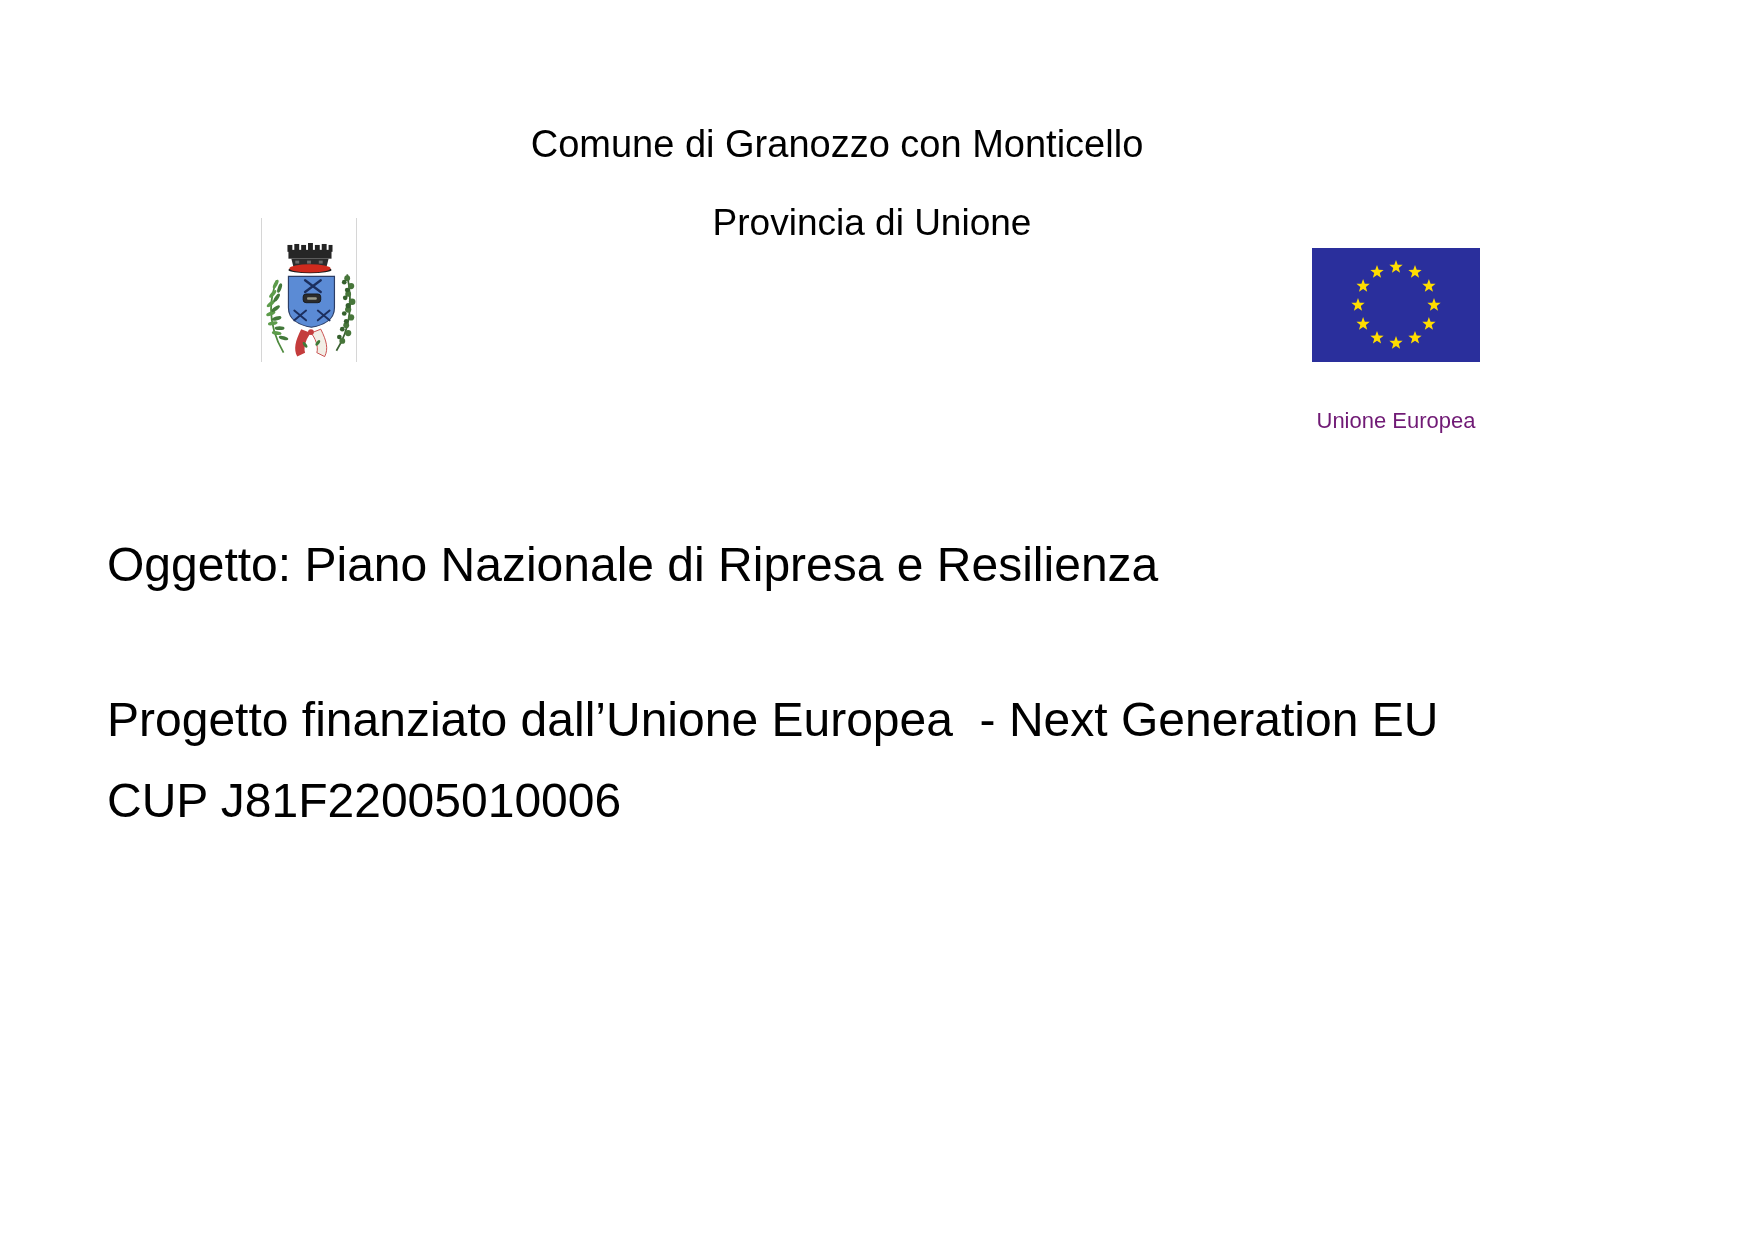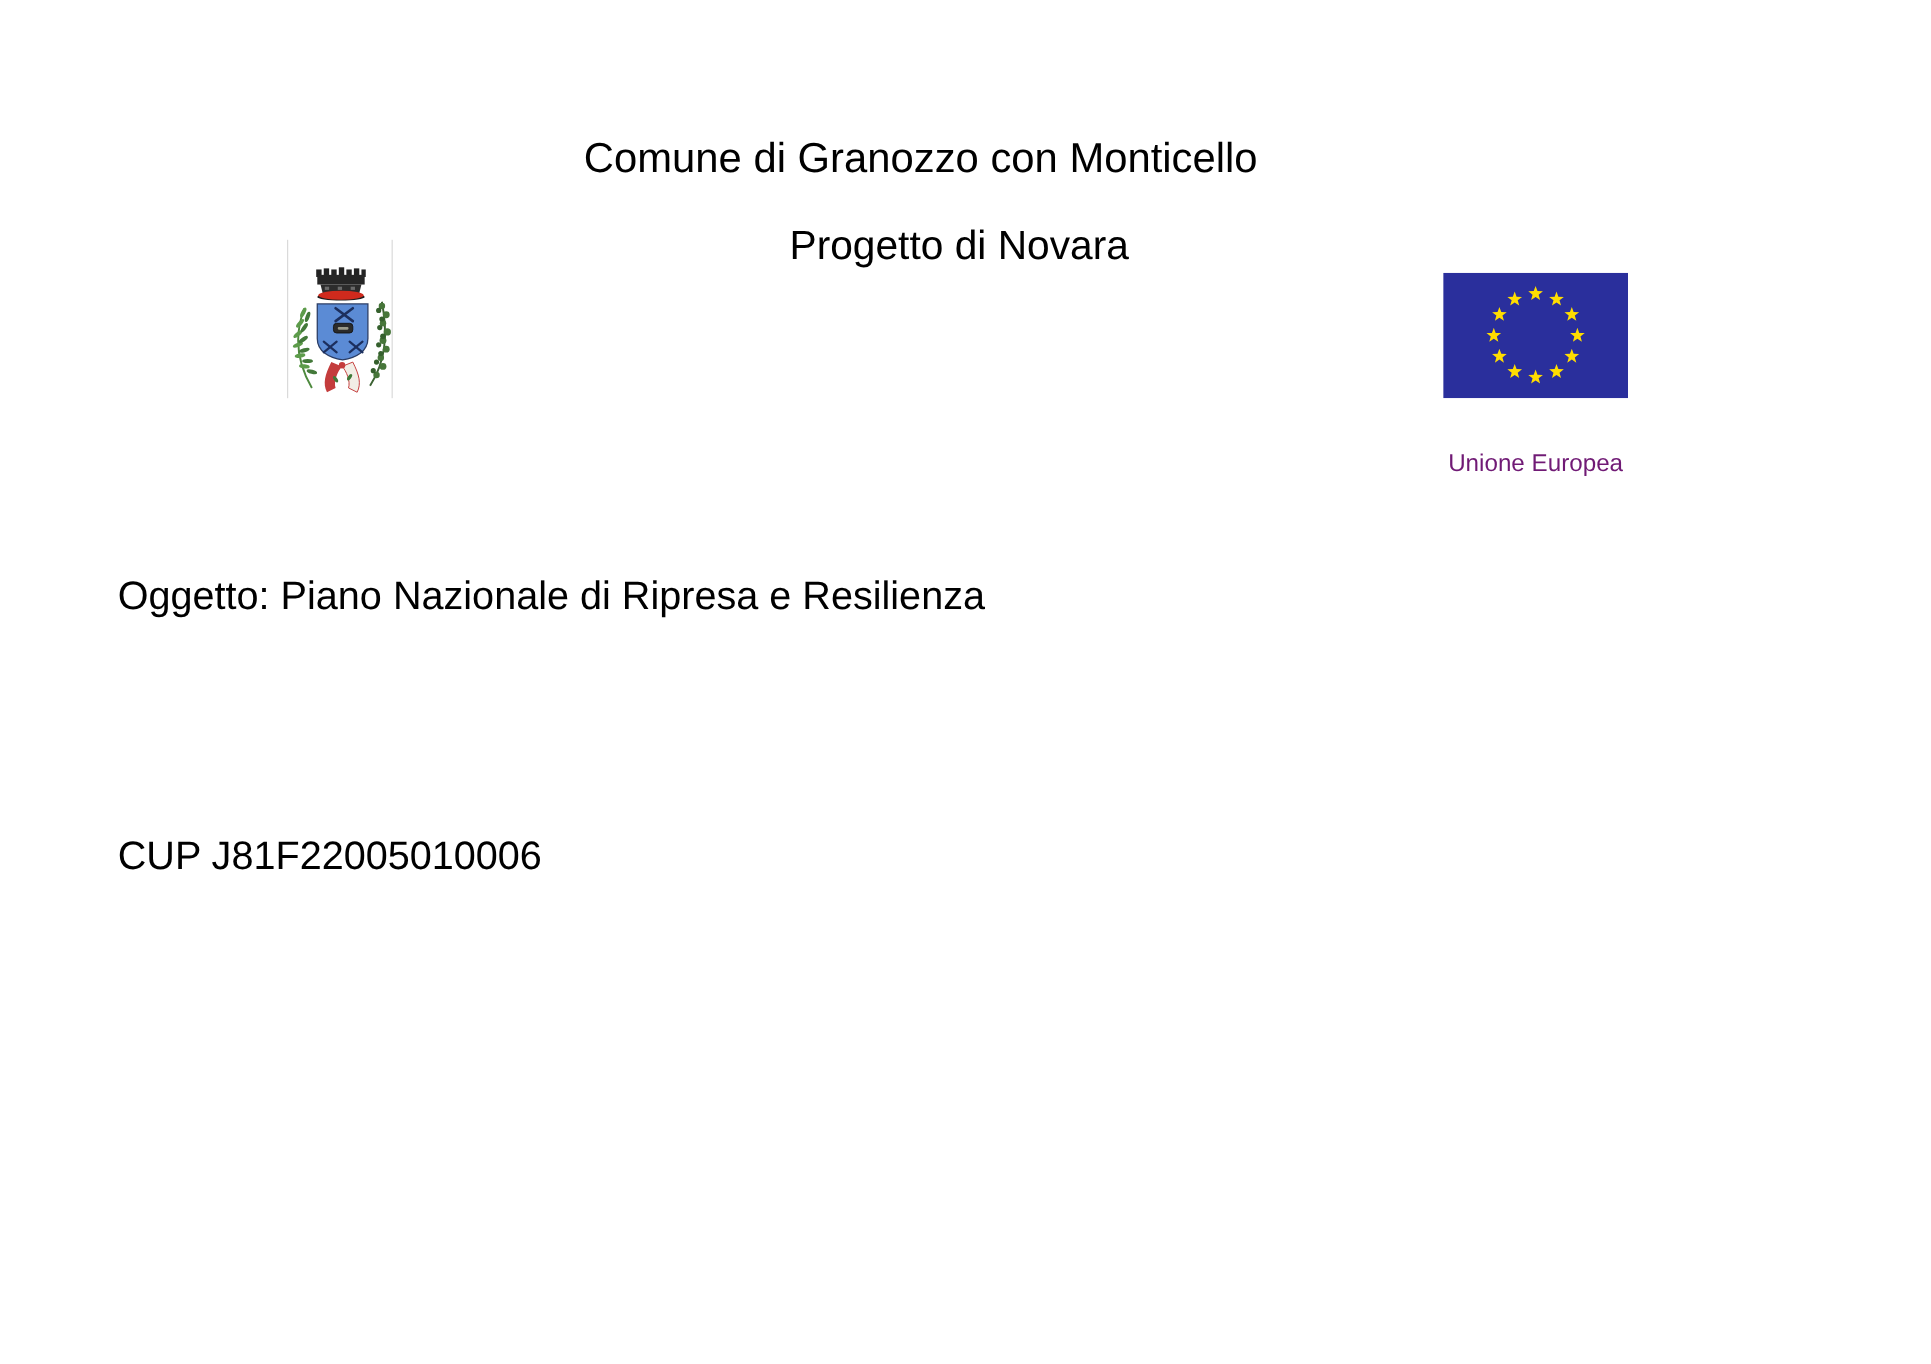--- a/index.html
+++ b/index.html
@@ -17,24 +17,25 @@
     transform:translateX(-50%);
     white-space:nowrap;
     line-height:1;
     color:#000;
   }
   .doc-title{font-size:38px;}
   .doc-subtitle{font-size:37px;}
   .body-line{
     position:absolute;
     left:107px;
-    font-size:36px;
+    font-size:48px;
     line-height:1;
     white-space:pre-wrap;
     color:#000;
+    margin-top:17px;
   }
   .crest-frame{
     position:absolute;
     left:261px;
     top:218px;
     width:96px;
     height:144px;
     border-left:1px solid #d6d6d6;
     border-right:1px solid #d6d6d6;
     box-sizing:border-box;
@@ -60,21 +61,21 @@
     color:#701a75;
   }
 </style>
 </head>
 <body>
 
 <div class="page">
 
   <div class="centered-line doc-title" style="left:837px; top:125px;">Comune di Granozzo con Monticello</div>
 
-  <div class="centered-line doc-subtitle" style="left:872px; top:204px;">Progetto di Novara</div>
+  <div class="centered-line doc-subtitle" style="left:872px; top:204px;">Provincia di Unione</div>
 
   <div class="crest-frame">
     <svg viewBox="0 0 96 144" aria-hidden="true">
 
       <g stroke="none">
         <path d="M22,136 C8,112 5,88 15,62" fill="none" stroke="#4E8A3E" stroke-width="1.8"></path>
         <g fill="#5D9C4B">
           <ellipse cx="14" cy="66" rx="5" ry="1.9" transform="rotate(-62 14 66)"></ellipse>
           <ellipse cx="11" cy="76" rx="5" ry="1.9" transform="rotate(-48 11 76)"></ellipse>
           <ellipse cx="9" cy="86" rx="5" ry="1.9" transform="rotate(-38 9 86)"></ellipse>
@@ -182,15 +183,16 @@
       <use href="#eustar" transform="translate(51.1,76)"></use>
       <use href="#eustar" transform="translate(46,57)"></use>
       <use href="#eustar" transform="translate(51.1,38)"></use>
       <use href="#eustar" transform="translate(65,24.1)"></use>
     </svg>
   </div>
 
   <div class="eu-caption">Unione Europea</div>
 
   <div class="body-line" style="top:524px;">Oggetto: Piano Nazionale di Ripresa e Resilienza</div>
+  <div class="body-line" style="top:679px;">Progetto finanziato dall’Unione Europea  - Next Generation EU</div>
   <div class="body-line" style="top:760px;">CUP J81F22005010006</div>
 
 </div>
 
 </body></html>

